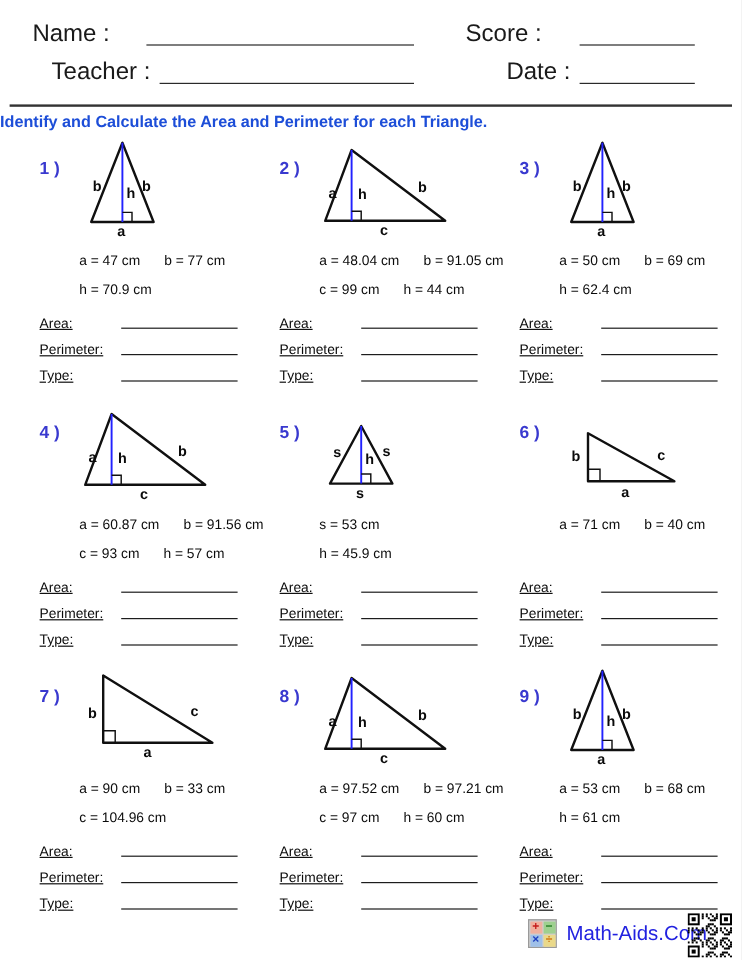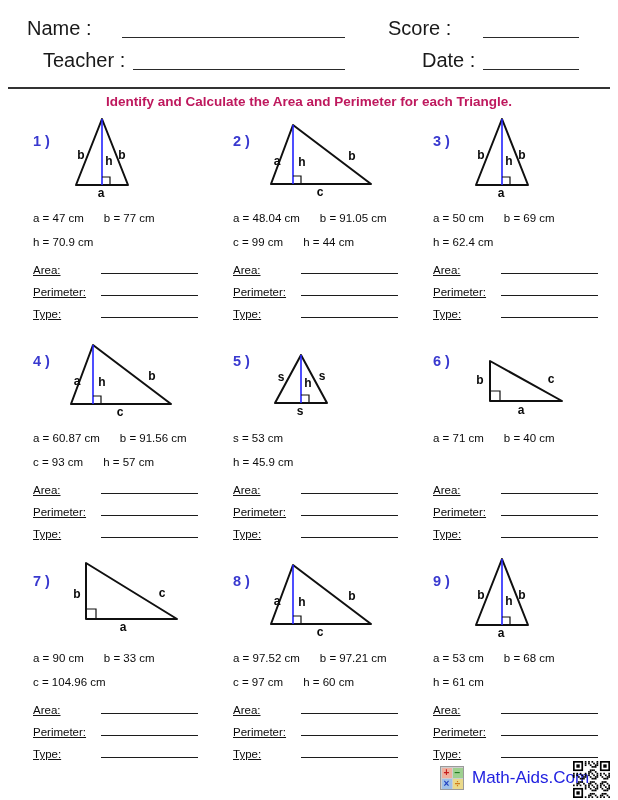--- a/index.html
+++ b/index.html
@@ -16,36 +16,36 @@
   #teacher-label { left:11px;  top:49px;margin-left:32px; }
   #score-label   { left:388px; top:17px; }
   #date-label    { left:388px; top:49px;margin-left:34px; }
   #name-line     { left:122px; top:37px; width:223px; }
   #teacher-line  { left:133px; top:69px; width:212px; }
   #score-line    { left:483px; top:37px; width:96px; }
   #date-line     { left:483px; top:69px; width:96px; }
   #divider { position:absolute; left:8px; top:87px; width:602px; height:2px; background:#333; }
   #title {
     position:absolute; left:0; top:94px; width:618px;
-    text-align:center; font-size:13.5px; font-weight:bold; color:#be185d;
+    font-size:13.5px; font-weight:bold; color:#1d4ed8;
   }
   
   #grid {
     position:absolute; left:25px; top:113px;
     display:grid; grid-template-columns:repeat(3,190px);
     grid-auto-rows:220px; column-gap:10px;
   }
   .problem { position:relative; }
   .pnum {
     position:absolute; left:8px; top:20px;
     font-size:14.5px; font-weight:bold; color:#3939cf; white-space:pre;
   }
   svg.diagram { position:absolute; left:0; top:0; }
   .givens { position:absolute; left:8px; top:99px; font-size:11.5px; color:#0a0a0a; }
-  .gline  { height:24px; white-space:nowrap; }
+  .gline  { height:24px; white-space:nowrap;margin-left:33px; }
   .gline span:first-child { margin-right:20px; }
   .fields { position:absolute; left:8px; top:142px; width:165px; }
   .field  { display:flex; align-items:flex-end; height:21px; margin-bottom:1px;text-decoration:underline; }
   .flabel { width:68px; font-size:11.5px; color:#0a0a0a; }
   .fline  { flex:1; border-bottom:1.5px solid #1c1c1c; margin-bottom:2px; height:10px; }
   
   #logo {
     position:absolute; left:440px; top:766px; width:24px; height:24px;
     border:1px solid #9a9a9a; background:#cfcfcf;
     display:grid; grid-template-columns:10px 10px; grid-template-rows:10px 10px; gap:1px; padding:0.5px;

